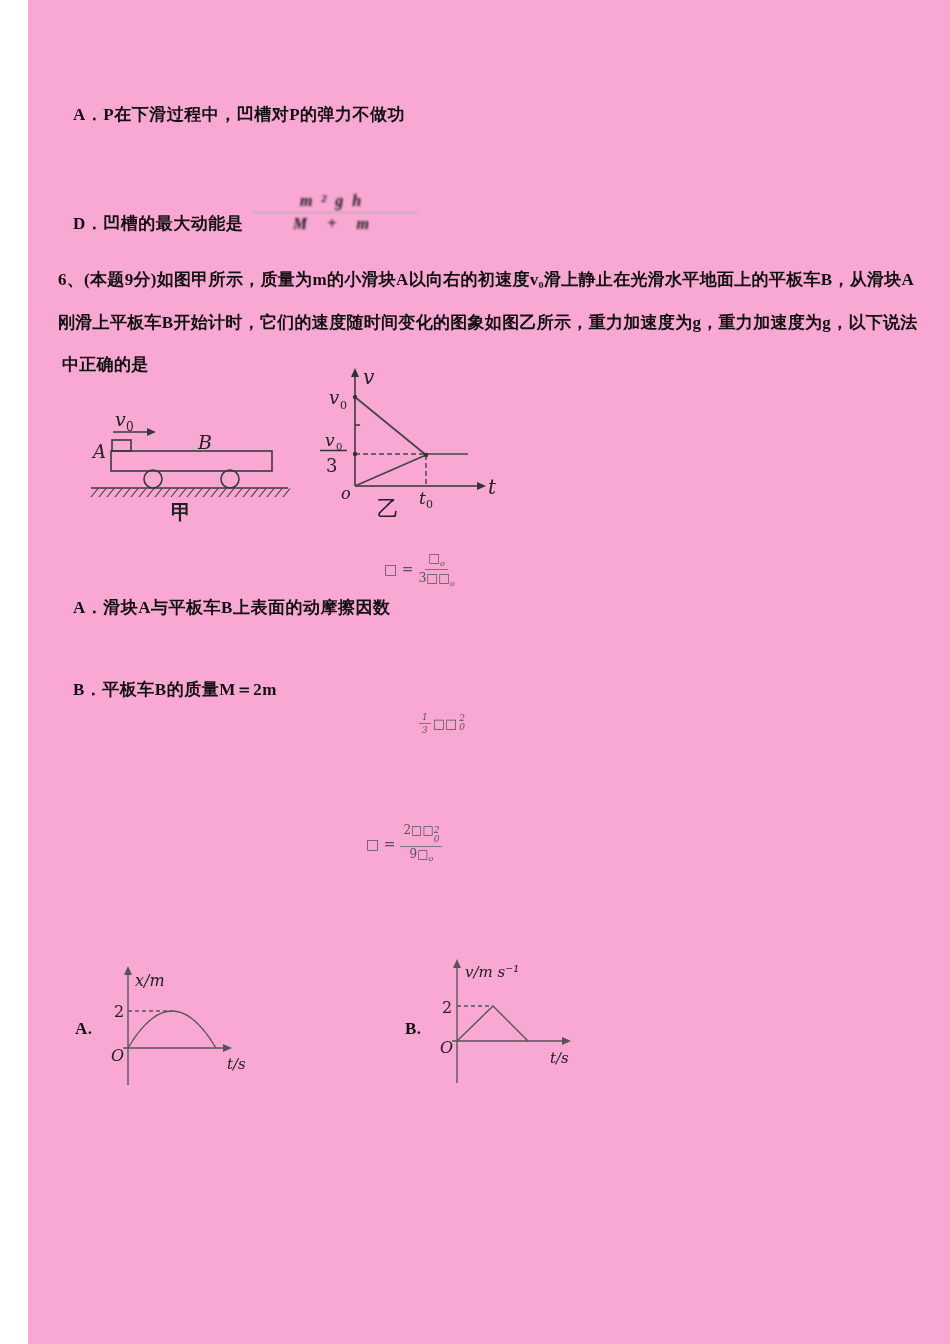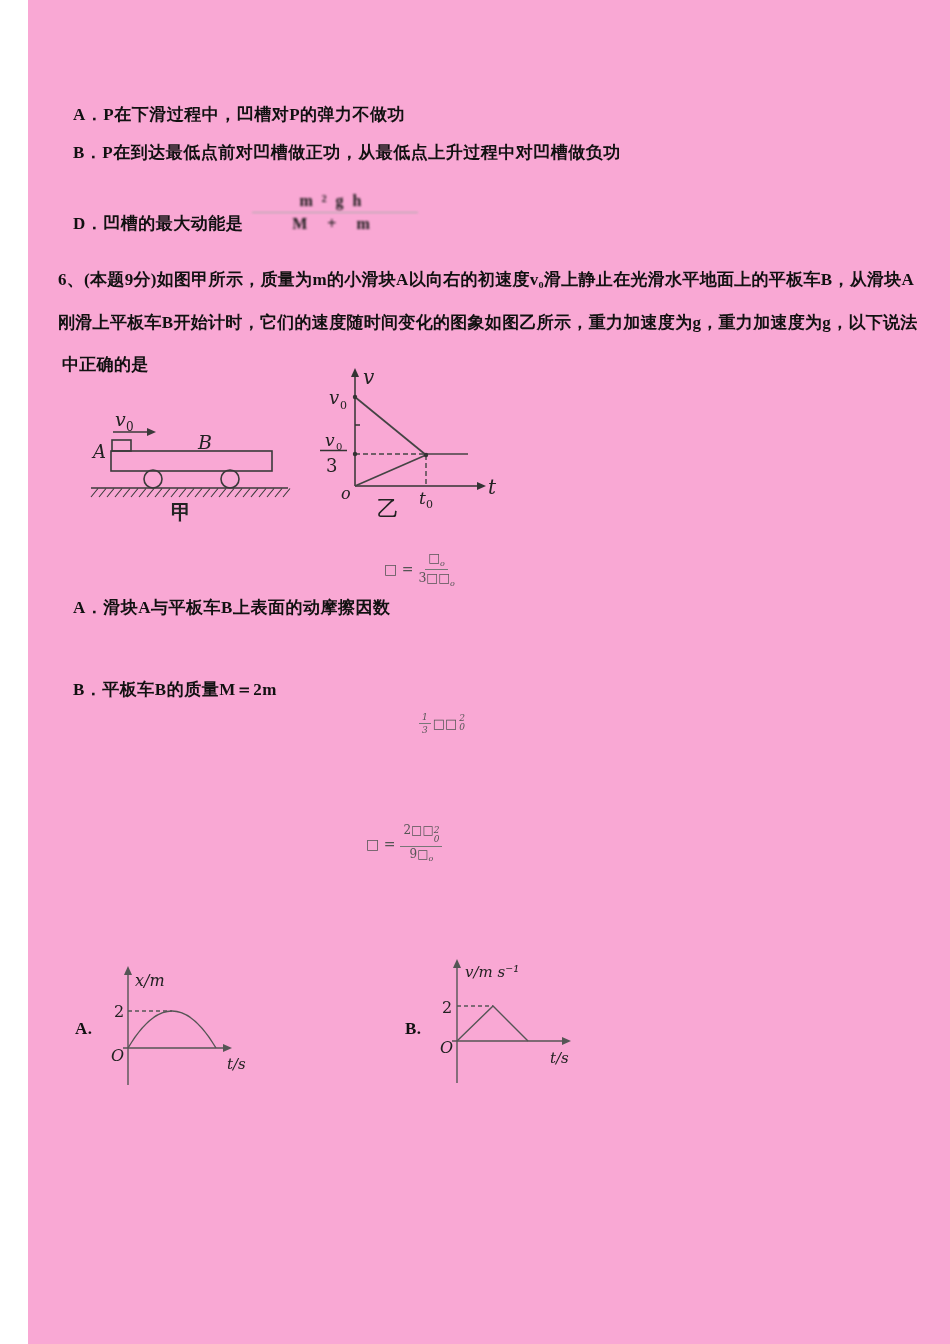--- a/index.html
+++ b/index.html
@@ -15,37 +15,34 @@
            font-family:"DejaVu Serif",serif;}
   .frac{display:inline-flex;flex-direction:column;align-items:center;line-height:1.15;}
   .frac .fnum{border-bottom:1px solid #777;padding:0 3px 1px;}
   .frac .fden{padding-top:1px;text-align:right;}
   .stack{display:inline-flex;flex-direction:column;align-items:flex-start;
          line-height:1;font-size:9px;transform:translateY(-1px);}
   sub{font-size:8px;}
   .it{font-style:italic;}
   
   .blurfrac{display:flex;flex-direction:column;align-items:center;width:166px;
-            filter:blur(.8px);font-weight:700;color:#1a1a1a;
+            filter:blur(.8px);font-style:italic;font-weight:700;color:#1a1a1a;
             font-size:16px;line-height:1.1;}
   .blurfrac .bnum{letter-spacing:9px;border-bottom:1.5px solid #aaa;padding:0 6px 2px;width:100%;text-align:center;box-sizing:border-box;}
   .blurfrac .bden{letter-spacing:8px;padding-top:2px;}
   svg text{font-family:"DejaVu Serif",serif;fill:#222;}
   .cjk{font-family:"Liberation Serif","DejaVu Serif",serif;}
 </style>
 </head>
 <body>
 
 <div class="page">
 
   <div class="abs opt" style="left:45px;top:103px">
     <span>A．</span><span>P在下滑过程中，凹槽对P的弹力不做功</span>
-  </div>
-  <div class="abs opt" style="left:45px;top:141px">
-    <span>B．</span><span>P在到达最低点前对凹槽做正功，从最低点上升过程中对凹槽做负功</span>
   </div>
   <div class="abs opt" style="left:45px;top:212px">
     <span>D．</span><span>凹槽的最大动能是</span>
   </div>
 
   <div class="abs blurfrac" style="left:224px;top:192px">
     <span class="bnum">m²gh</span>
     <span class="bden">M + m</span>
   </div>
 

